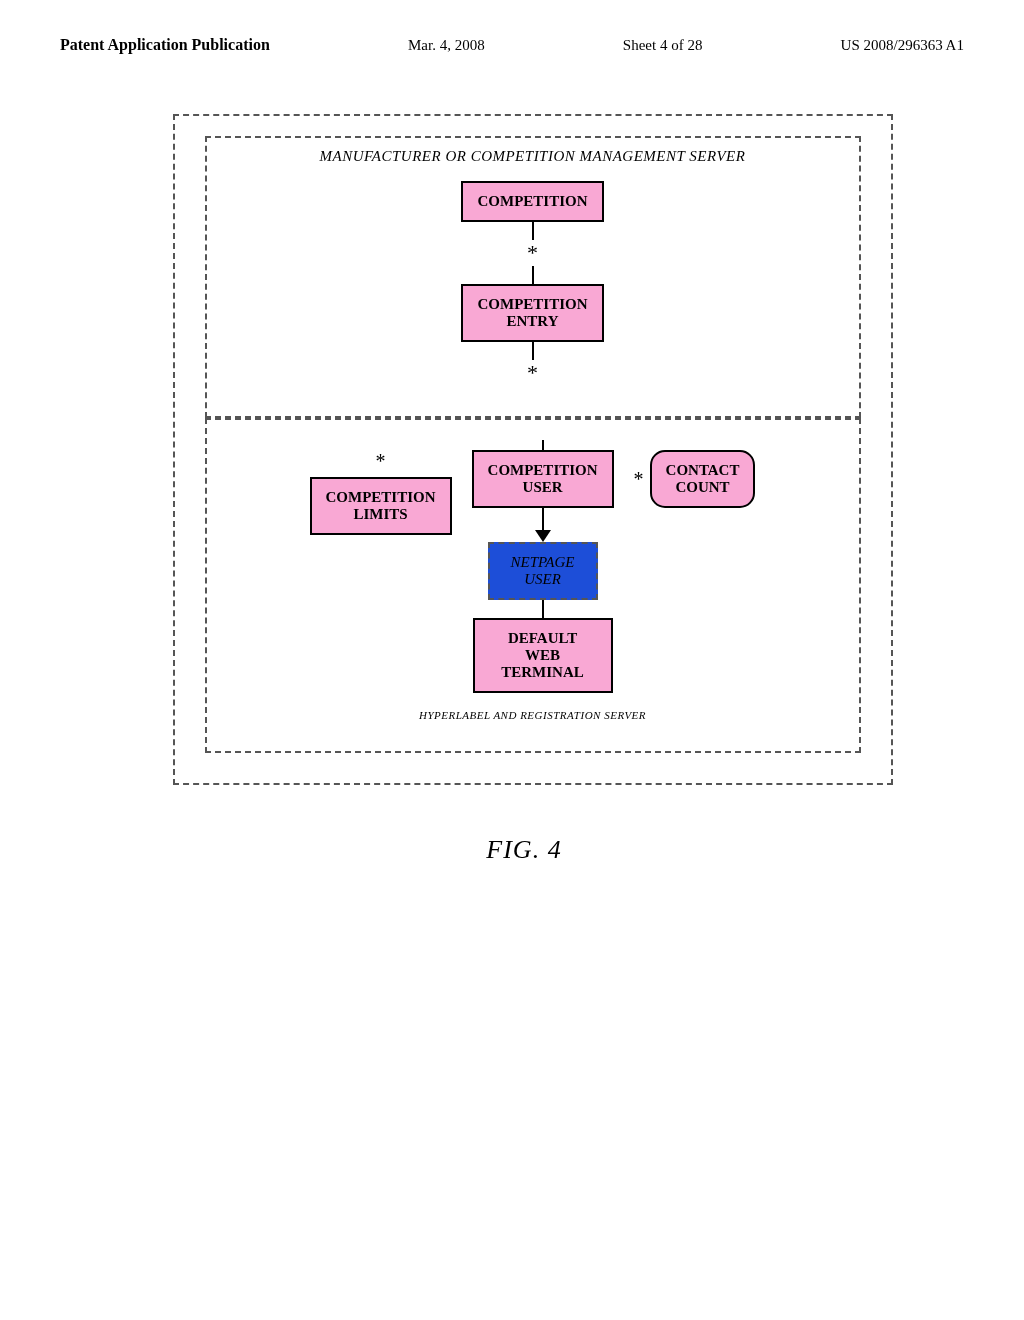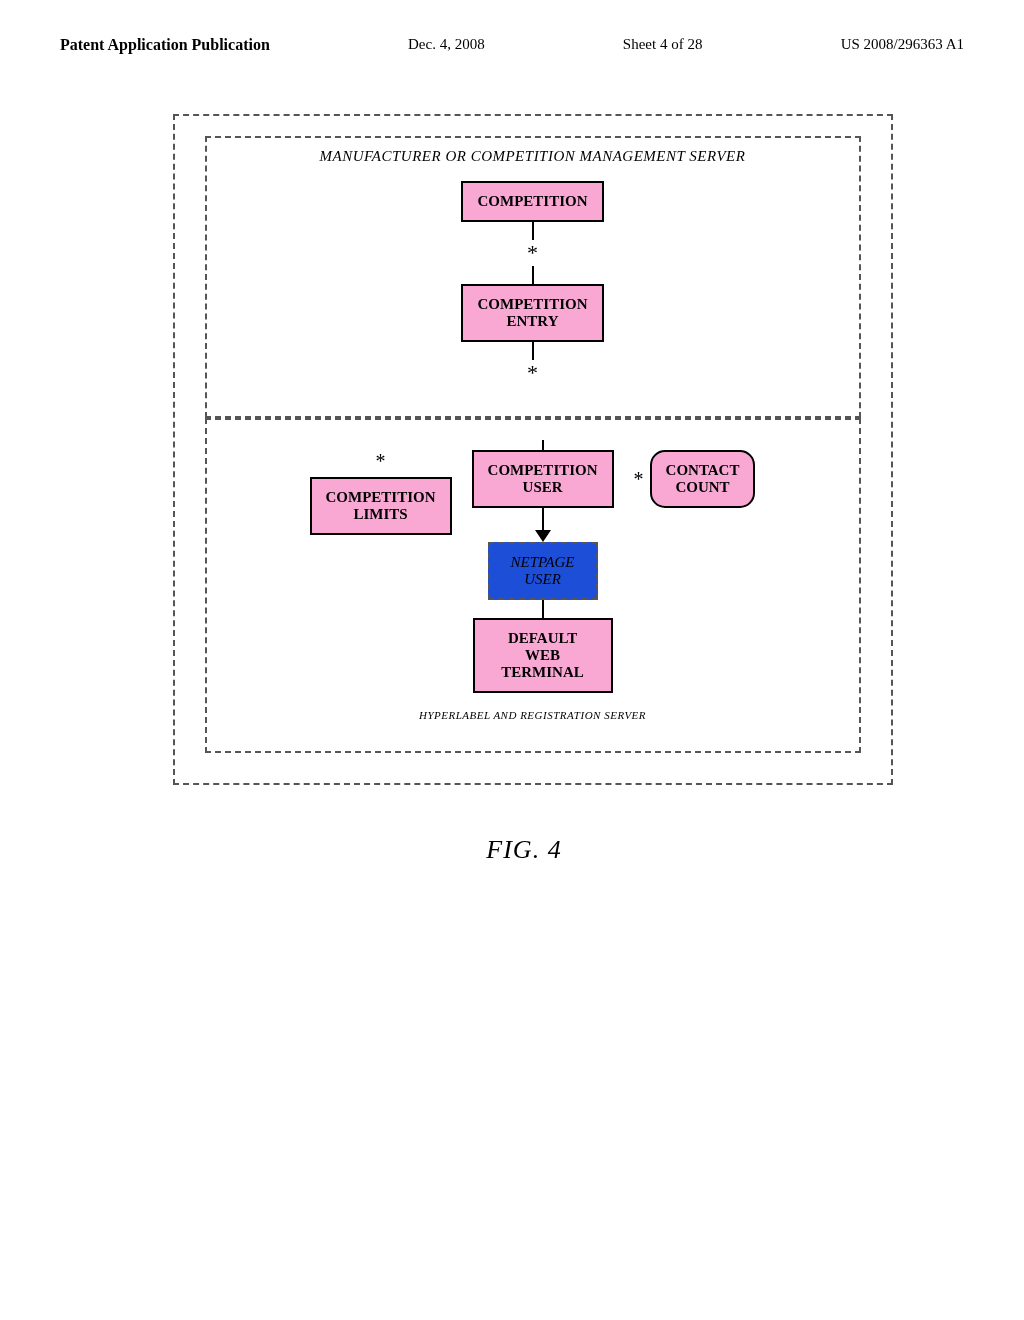--- a/index.html
+++ b/index.html
@@ -8,21 +8,21 @@
       font-family: 'Times New Roman', Times, serif;
       width: 1024px;
       min-height: 1320px;
       position: relative;
       overflow-x: hidden;
     }
 
     .page-header {
       display: flex;
       justify-content: space-between;
-      align-items: flex-start;
+      align-items: center;
       padding: 36px 60px 0 60px;
       font-size: 15px;
     }
 
     .header-left {
       font-weight: bold;
       font-size: 16px;
     }
 
     .header-center {
@@ -176,21 +176,21 @@
       font-size: 22px;
       line-height: 1;
       margin: 2px 0;
     }
   </style>
 </head>
 <body>
 
 <div class="page-header">
   <span class="header-left">Patent Application Publication</span>
-  <span class="header-center">Dec. 4, 2008</span>
+  <span class="header-center">Mar. 4, 2008</span>
   <span class="header-center">Sheet 4 of 28</span>
   <span class="header-right">US 2008/296363 A1</span>
 </div>
 
 <div class="diagram-area">
   <div class="outer-dashed">
 
     <div class="upper-dashed">
       <div class="upper-label">MANUFACTURER OR COMPETITION MANAGEMENT SERVER</div>
 

